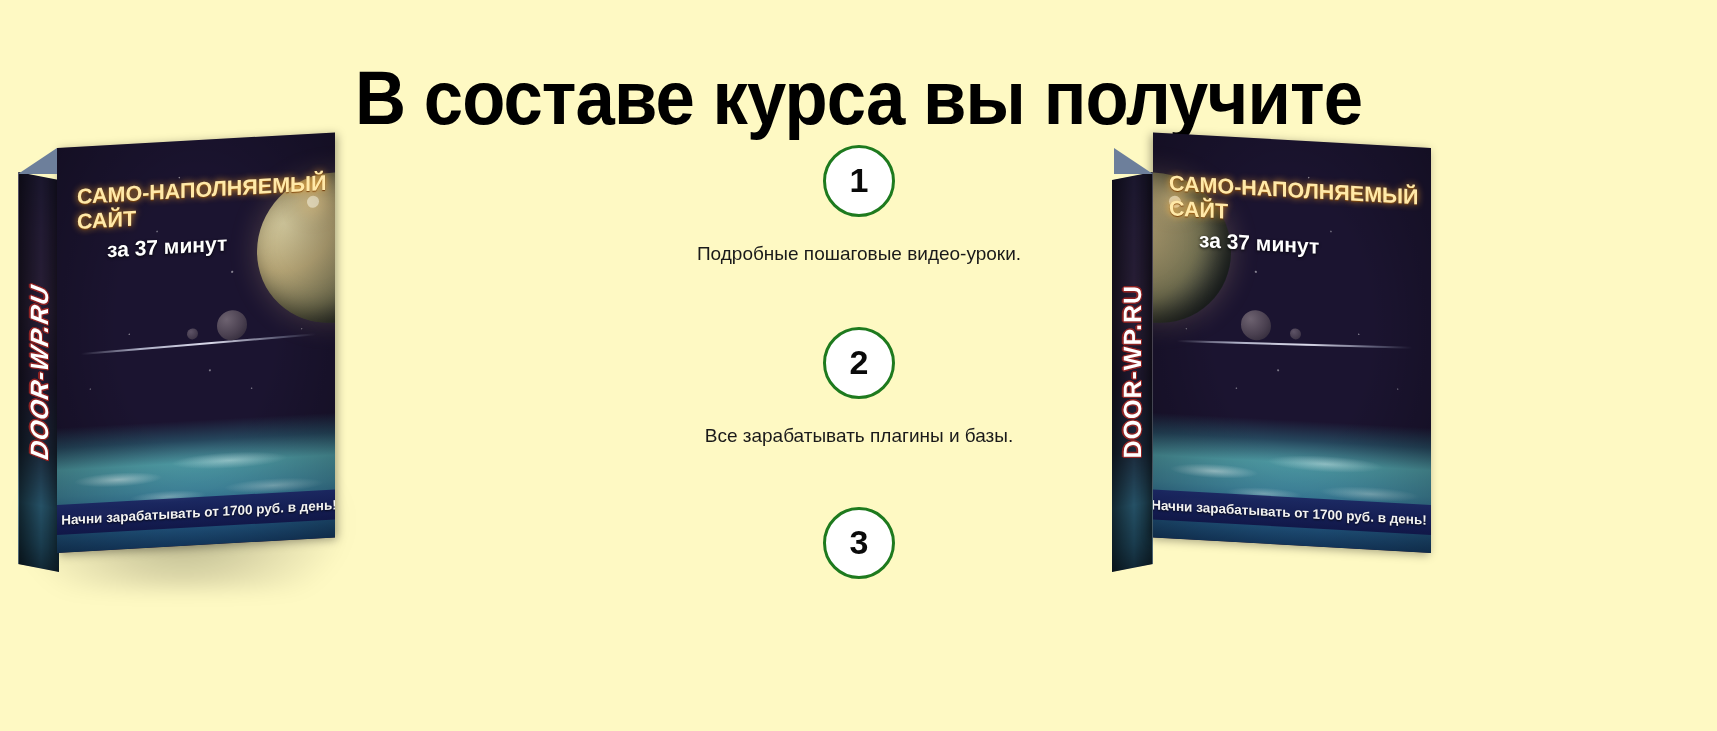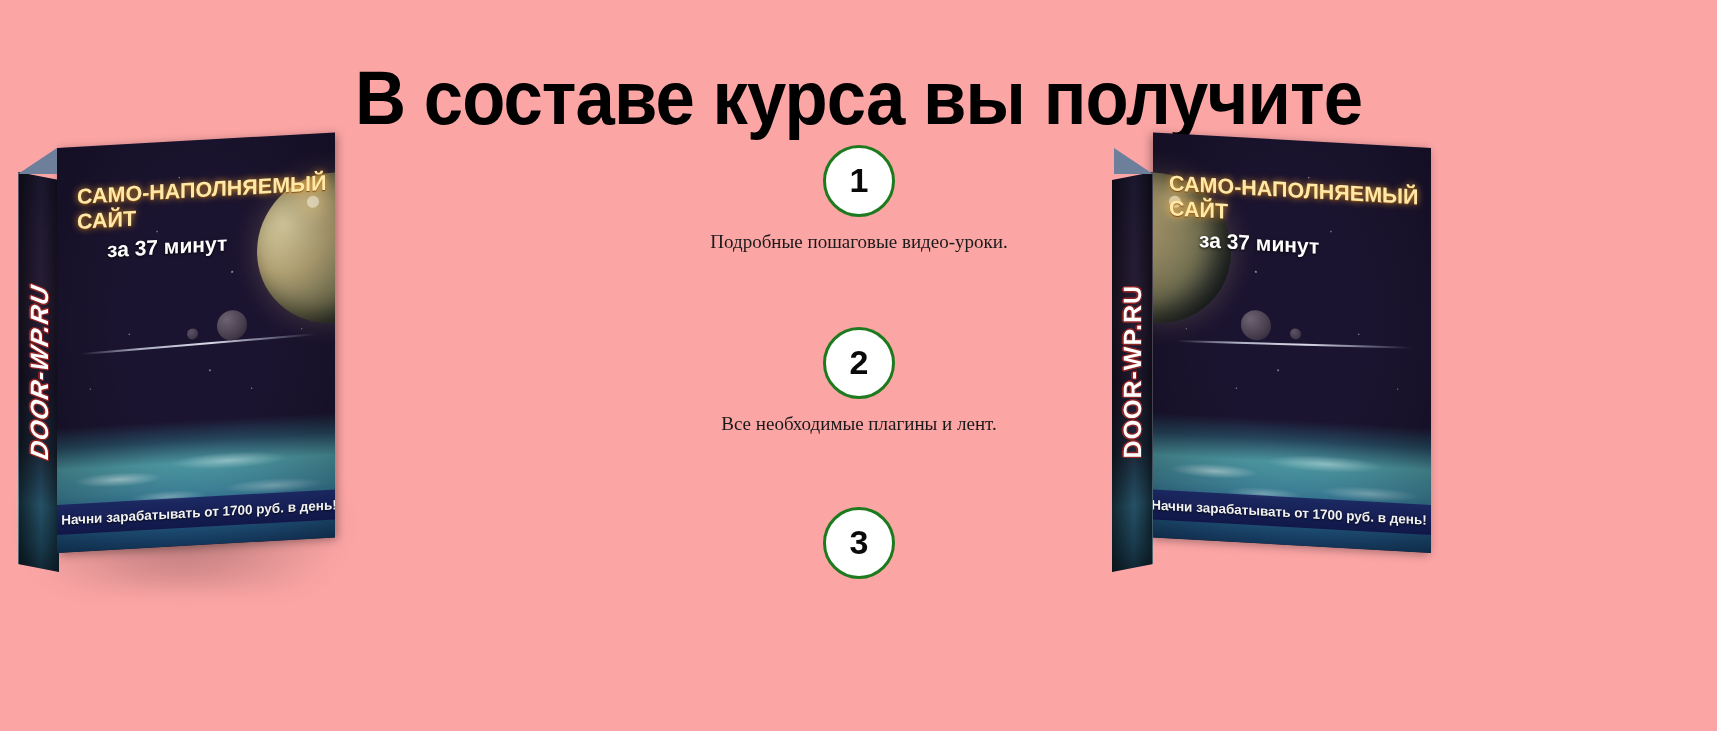--- a/index.html
+++ b/index.html
@@ -1,21 +1,21 @@
 <!DOCTYPE html>
 <html><head>
 <meta charset="utf-8">
 <style>
   html,body{margin:0;padding:0;}
   body{
     width:1717px;height:731px;background:#ffffff;
     font-family:"Liberation Sans","DejaVu Sans",sans-serif;
     overflow:hidden;position:relative;
   }
-  #page{position:absolute;inset:0;background:#fca5a5;}
+  #page{position:absolute;inset:0;background:#fef9c3;}
 
   
   .page-title{
     position:absolute;left:0;top:2px;width:1717px;
     text-align:center;
     font-family:"Liberation Sans Narrow","Liberation Sans",sans-serif;
     font-weight:bold;
     font-size:76px;
     letter-spacing:-1px;
     color:#000000;
@@ -39,26 +39,25 @@
     display:flex;align-items:center;justify-content:center;
     box-sizing:border-box;
     background:#fff;
   }
   .circle-num{
     font-family:"Liberation Sans","DejaVu Sans",sans-serif;
     font-size:34px;font-weight:bold;color:#0a0a0a;line-height:1;
     margin-top:-2px;
   }
   .step-text{
-    margin-top:12px;
+    margin-top:24px;
     font-size:19px;
     color:#1a1a1a;
     line-height:25px;
     font-weight:400;
-    font-family:Liberation Serif, serif;
   }
 
   
   .box-wrap{position:absolute;}
   .box-left{left:18px;top:148px;}
   .box-right{left:1153px;top:148px;}
 
   .box-shadow{
     position:absolute;left:18px;top:420px;width:330px;height:170px;
     background:radial-gradient(ellipse at 50% 60%, rgba(0,0,0,0.30) 0%, rgba(0,0,0,0.10) 45%, rgba(0,0,0,0) 72%);
@@ -298,21 +297,21 @@
       <div class="circle">
         <span class="circle-num">1</span>
       </div>
       <div class="step-text">Подробные пошаговые видео-уроки.</div>
     </div>
 
     <div class="step step-2">
       <div class="circle">
         <span class="circle-num">2</span>
       </div>
-      <div class="step-text">Все необходимые плагины и лент.</div>
+      <div class="step-text">Все зарабатывать плагины и базы.</div>
     </div>
 
     <div class="step step-3">
       <div class="circle">
         <span class="circle-num">3</span>
       </div>
     </div>
 
   </div>
 

